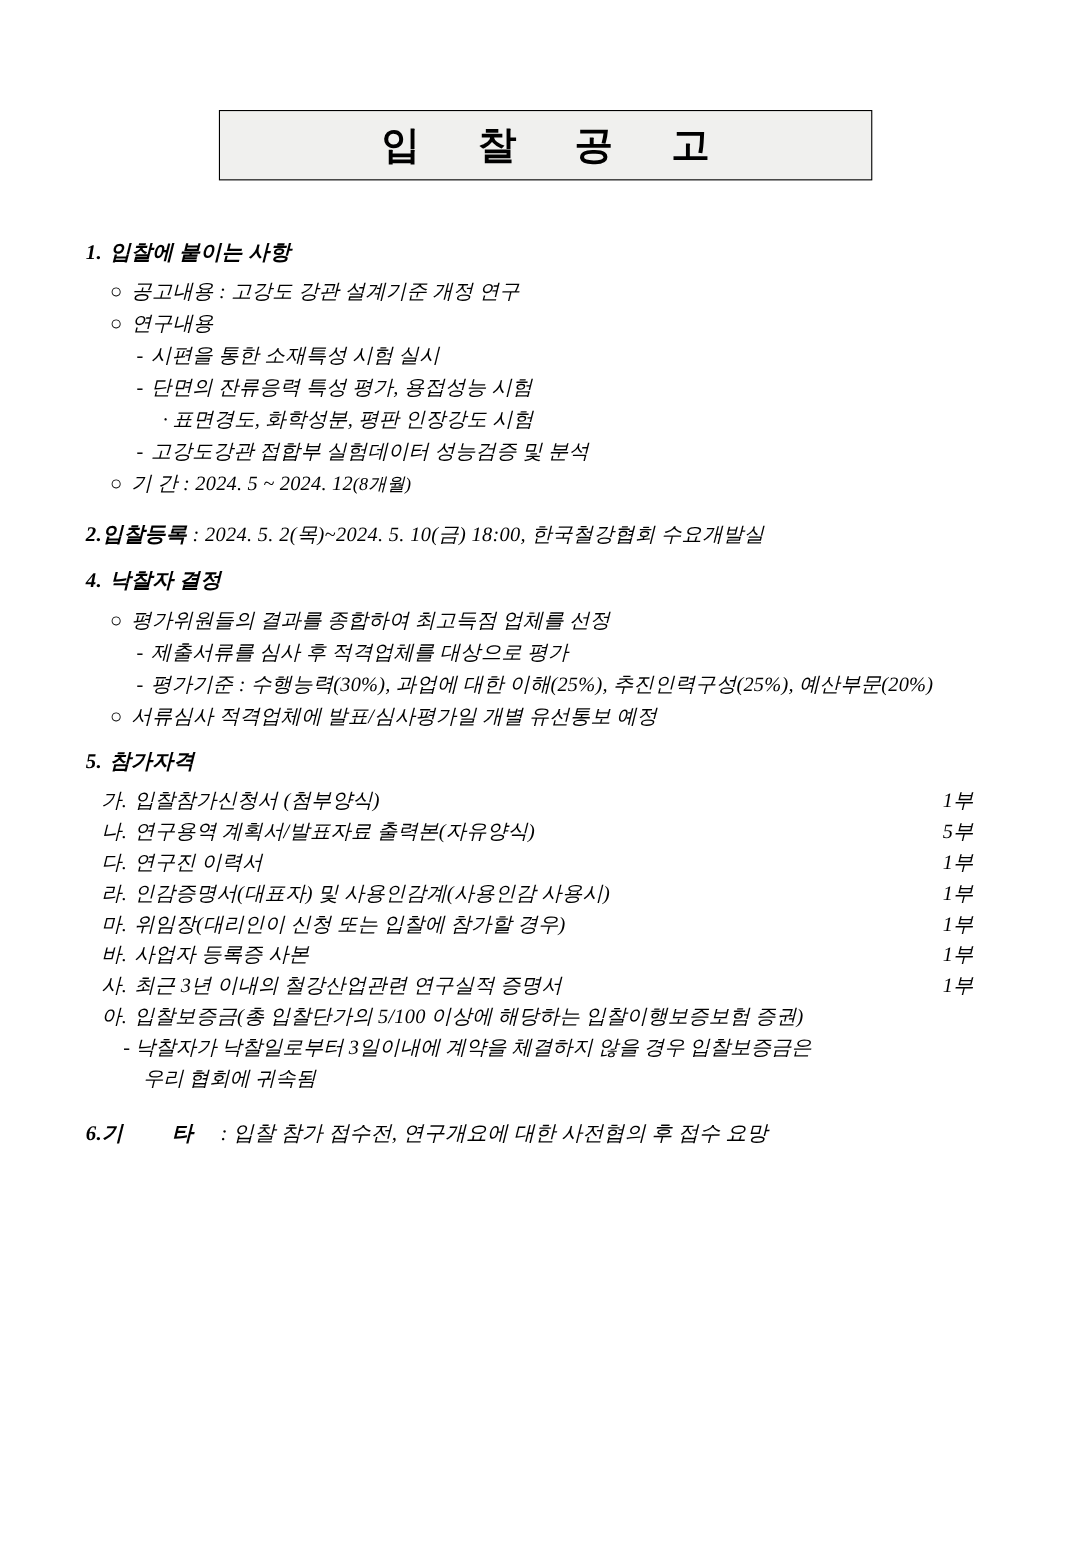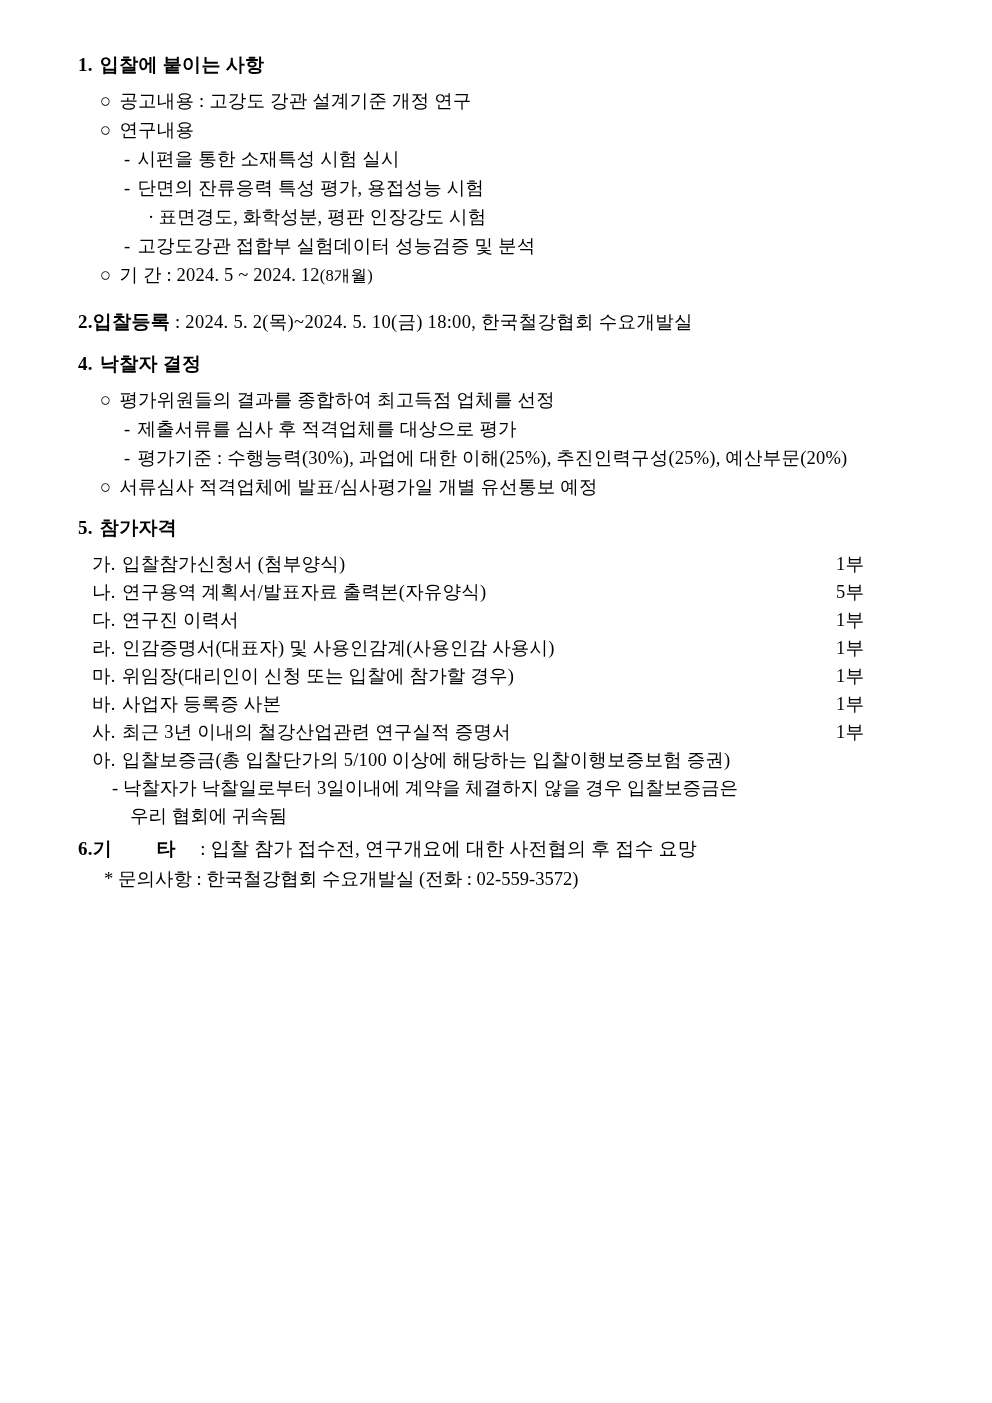--- a/index.html
+++ b/index.html
@@ -42,21 +42,22 @@
     font-size: 35px;
     font-weight: bold;
     letter-spacing: 22px;
     text-indent: 22px;
     font-family: "Liberation Serif", "DejaVu Serif", serif;
   }
 
   .content {
     margin-top: 52px;
     padding-left: 78px;
-    padding-right: 64px;
+    padding-right: 43px;
+    font-style: italic;
   }
 
   .sec-head {
     font-size: 19px;
     font-weight: bold;
     margin-top: 0;
     margin-bottom: 10px;
     letter-spacing: 0.3px;
   }
   .sec-head .num { margin-right: 7px; }
@@ -114,35 +115,40 @@
     font-size: 18.5px;
     margin: 3px 0 3px 34px;
   }
   .note-cont {
     font-size: 18.5px;
     margin: 0 0 3px 52px;
   }
 
   .last-sec {
     font-size: 19px;
-    margin-top: 8px;
+    margin-top: 25px;
     letter-spacing: 0.2px;
   }
   .last-sec b { font-weight: bold; }
   .spaced-ki { letter-spacing: 20px; }
   .contact {
     font-size: 18.5px;
     margin: 4px 0 0 26px;
   }
 </style>
 </head>
 <body>
 
 <div class="page">
 
+  <div class="title-wrap">
+    <div class="title-box">
+      <span class="title-text">입 찰 공 고</span>
+    </div>
+  </div>
 
   <div class="content">
 
     <div class="sec-head">
       <span class="num">1.</span><span>입찰에 붙이는 사항</span>
     </div>
 
     <div class="lvl1">
       <span class="mk">○</span><span>공고내용 : 고강도 강관 설계기준 개정 연구</span>
     </div>
@@ -235,16 +241,15 @@
 
     <div class="note">
       <span class="mk">-</span>
       <span>낙찰자가 낙찰일로부터 3일이내에 계약을 체결하지 않을 경우 입찰보증금은</span>
     </div>
     <div class="note-cont">우리 협회에 귀속됨</div>
 
     <div class="last-sec">
       <b><span class="num">6.</span><span class="spaced-ki">기      타</span></b><span> : 입찰 참가 접수전, 연구개요에 대한 사전협의 후 접수 요망</span>
     </div>
-    <div class="contact">* 문의사항 : 한국철강협회 수요개발실 (전화 : 02-559-3572)</div>
 
   </div>
 </div>
 
 </body></html>

